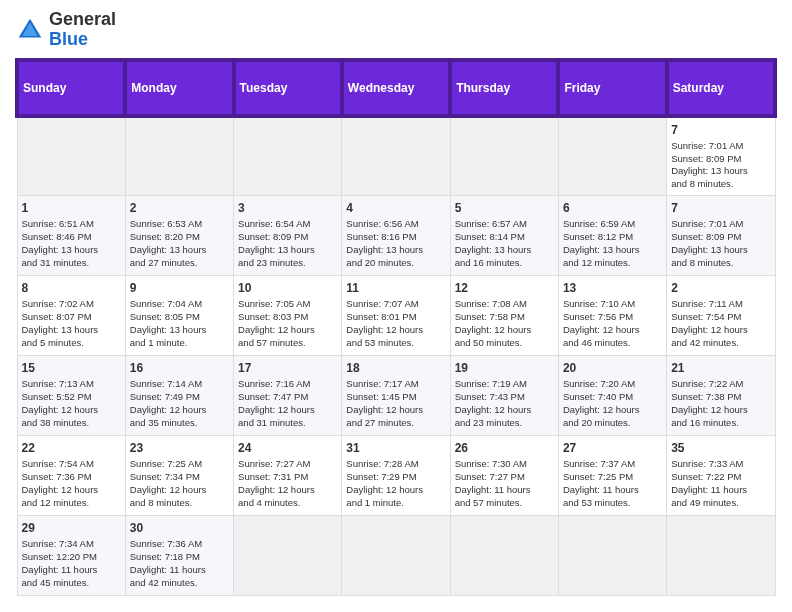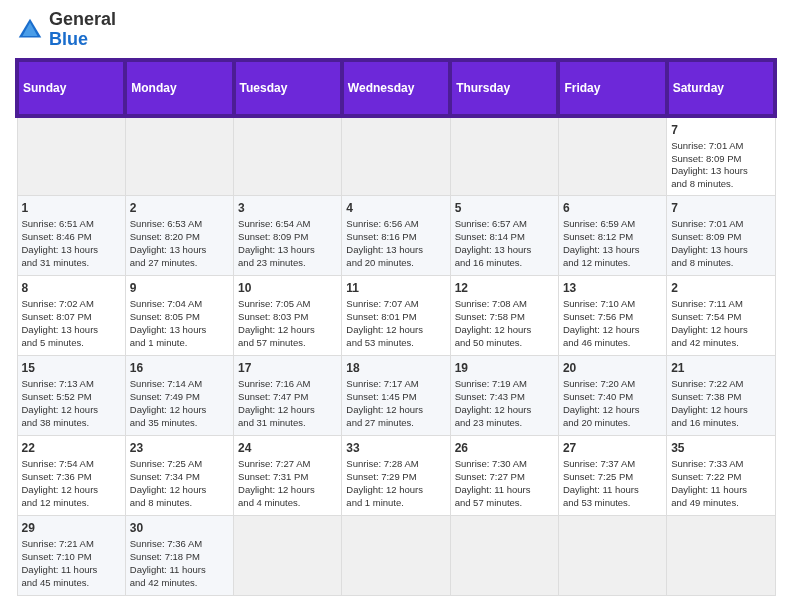--- a/index.html
+++ b/index.html
@@ -201,35 +201,35 @@
           <td>
             <div class="cell-content"><span class="day-num">22</span><span>Sunrise: 7:54 AM</span><br><span>Sunset: 7:36 PM</span><br><span>Daylight: 12 hours<br>and 12 minutes.</span></div>
           </td>
           <td>
             <div class="cell-content"><span class="day-num">23</span><span>Sunrise: 7:25 AM</span><br><span>Sunset: 7:34 PM</span><br><span>Daylight: 12 hours<br>and 8 minutes.</span></div>
           </td>
           <td>
             <div class="cell-content"><span class="day-num">24</span><span>Sunrise: 7:27 AM</span><br><span>Sunset: 7:31 PM</span><br><span>Daylight: 12 hours<br>and 4 minutes.</span></div>
           </td>
           <td>
-            <div class="cell-content"><span class="day-num">33</span><span>Sunrise: 7:28 AM</span><br><span>Sunset: 7:29 PM</span><br><span>Daylight: 12 hours<br>and 1 minute.</span></div>
+            <div class="cell-content"><span class="day-num">31</span><span>Sunrise: 7:28 AM</span><br><span>Sunset: 7:29 PM</span><br><span>Daylight: 12 hours<br>and 1 minute.</span></div>
           </td>
           <td>
             <div class="cell-content"><span class="day-num">26</span><span>Sunrise: 7:30 AM</span><br><span>Sunset: 7:27 PM</span><br><span>Daylight: 11 hours<br>and 57 minutes.</span></div>
           </td>
           <td>
             <div class="cell-content"><span class="day-num">27</span><span>Sunrise: 7:37 AM</span><br><span>Sunset: 7:25 PM</span><br><span>Daylight: 11 hours<br>and 53 minutes.</span></div>
           </td>
           <td>
             <div class="cell-content"><span class="day-num">35</span><span>Sunrise: 7:33 AM</span><br><span>Sunset: 7:22 PM</span><br><span>Daylight: 11 hours<br>and 49 minutes.</span></div>
           </td>
         </tr>
         <tr>
           <td>
-            <div class="cell-content"><span class="day-num">29</span><span>Sunrise: 7:21 AM</span><br><span>Sunset: 7:10 PM</span><br><span>Daylight: 11 hours<br>and 45 minutes.</span></div>
+            <div class="cell-content"><span class="day-num">29</span><span>Sunrise: 7:34 AM</span><br><span>Sunset: 12:20 PM</span><br><span>Daylight: 11 hours<br>and 45 minutes.</span></div>
           </td>
           <td>
             <div class="cell-content"><span class="day-num">30</span><span>Sunrise: 7:36 AM</span><br><span>Sunset: 7:18 PM</span><br><span>Daylight: 11 hours<br>and 42 minutes.</span></div>
           </td>
           <td class="empty"></td>
           <td class="empty"></td>
           <td class="empty"></td>
           <td class="empty"></td>
           <td class="empty"></td>
         </tr>

